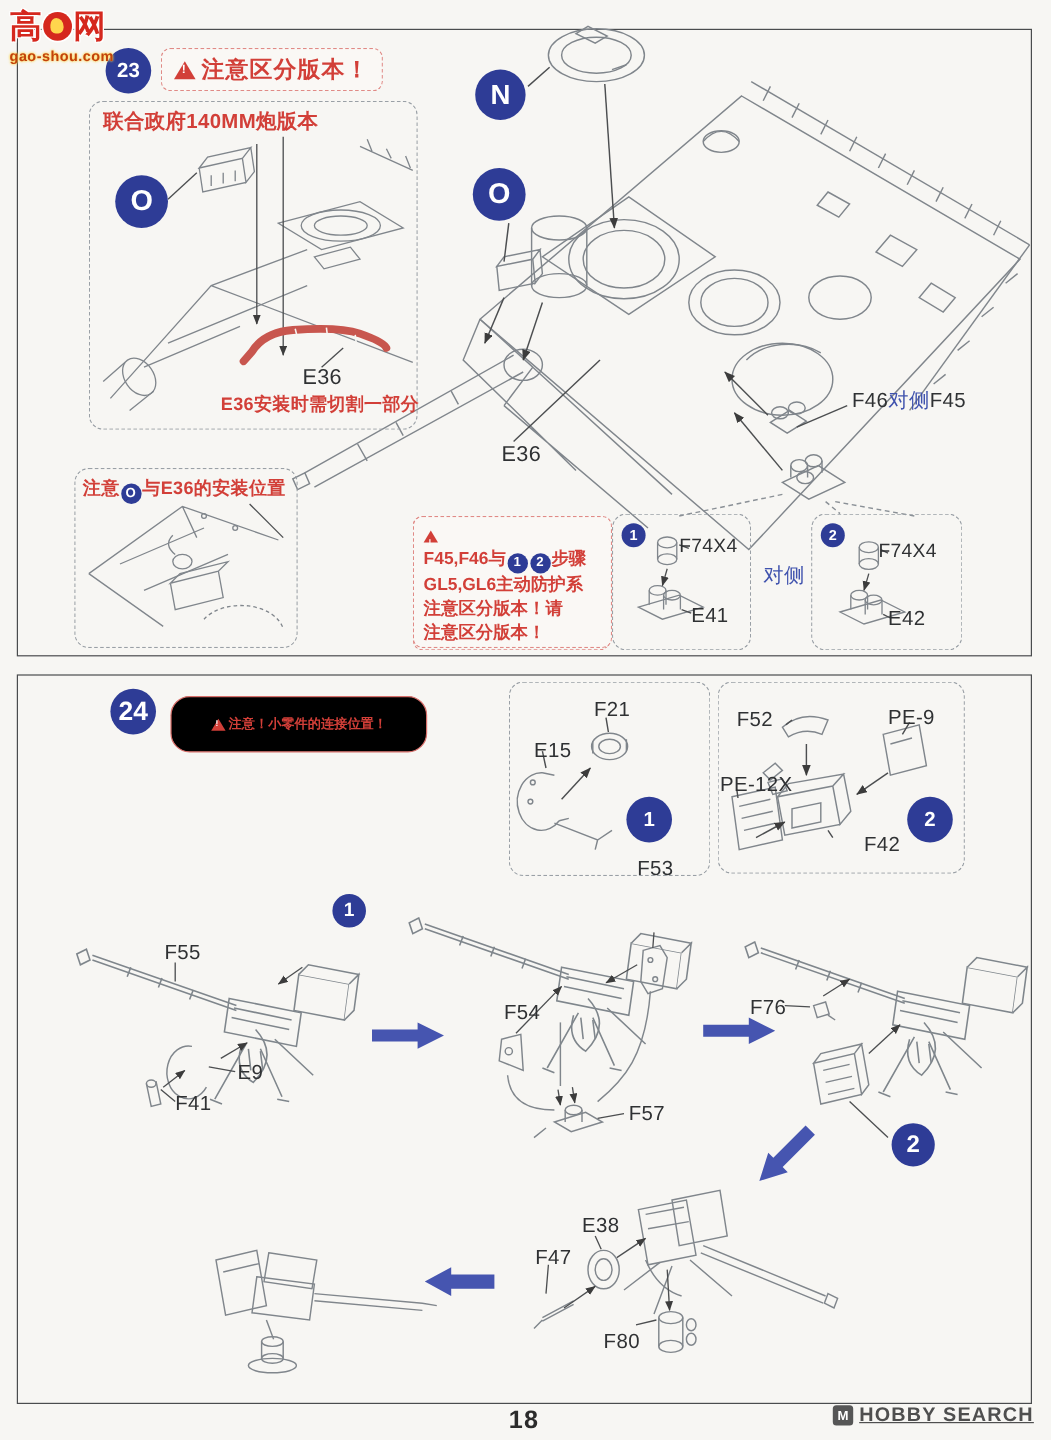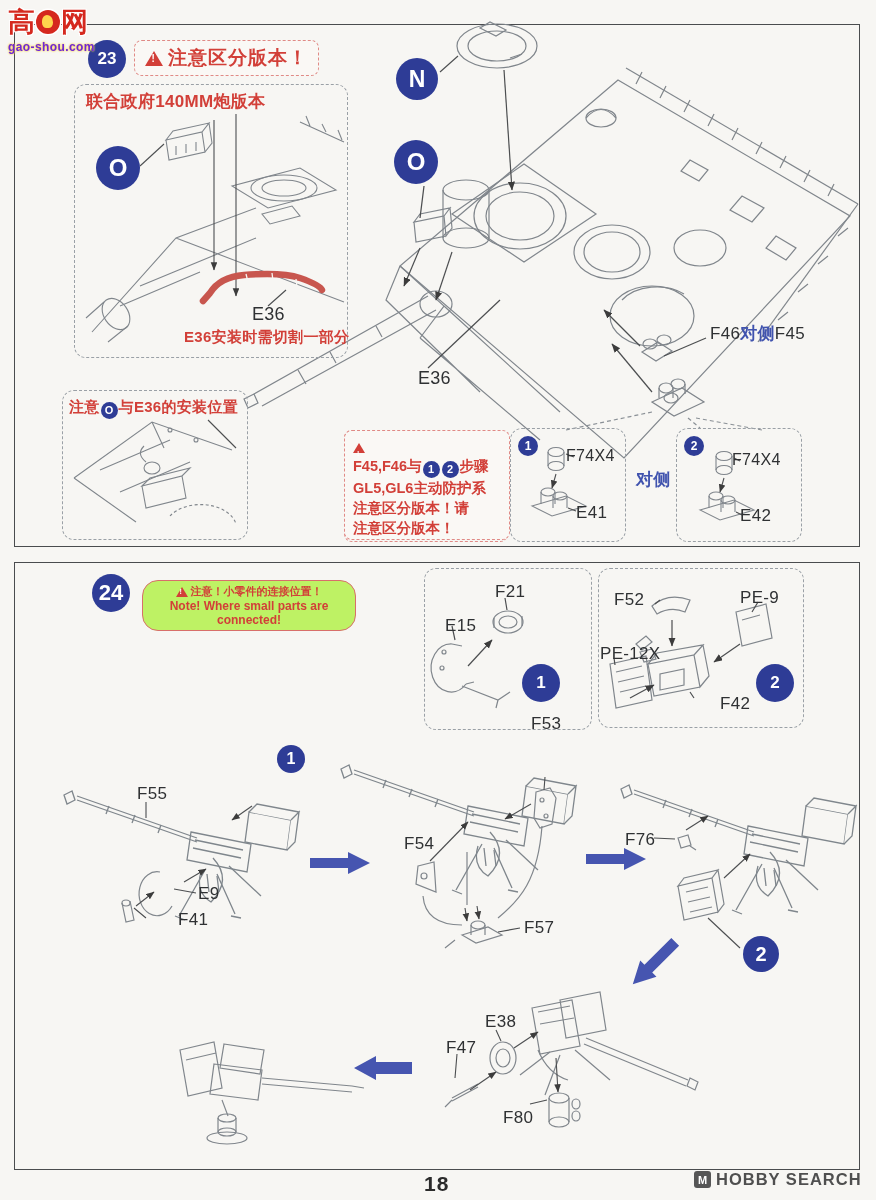--- a/index.html
+++ b/index.html
@@ -4,58 +4,58 @@
 <style>
   html,body{margin:0;padding:0;}
   body{width:876px;height:1200px;position:relative;background:#f7f6f3;
        font-family:"Liberation Sans",sans-serif;overflow:hidden;}
   .sec{position:absolute;border:1.5px solid #4a4c4e;background:transparent;z-index:1;}
   .dash{position:absolute;border:1.6px dashed #9aa0a6;border-radius:12px;z-index:2;}
   .dashred{position:absolute;border:1.6px dashed #e08a86;border-radius:8px;z-index:2;}
   .art{position:absolute;left:0;top:0;z-index:2;pointer-events:none;}
   .lbl{position:absolute;z-index:4;font-size:17px;color:#2f3133;letter-spacing:.3px;white-space:nowrap;}
   .red{color:#d23f38;font-weight:700;}
-  .blue{color:#4053ae;font-weight:700;}
+  .blue{color:#4053ae;font-weight:400;}
   .badge{position:absolute;z-index:4;background:#2e3c96;color:#fff;border-radius:50%;
          display:flex;align-items:center;justify-content:center;font-weight:700;}
   .b38{width:38px;height:38px;font-size:17px;}
   .b44{width:44px;height:44px;font-size:24px;}
   .b42{width:42px;height:42px;font-size:23px;}
   .b38s{width:38px;height:38px;font-size:22px;}
   .b28{width:28px;height:28px;font-size:16px;}
   .b36{width:36px;height:36px;font-size:20px;}
   .b20{width:20px;height:20px;font-size:12px;}
   .cir-inline{display:inline-flex;width:17px;height:17px;background:#2e3c96;color:#fff;border-radius:50%;
       align-items:center;justify-content:center;font-size:11px;font-weight:700;vertical-align:-2px;margin:0 1px;}
   .tri{display:inline-block;width:0;height:0;border-left:9px solid transparent;border-right:9px solid transparent;
        border-bottom:15px solid #d23f38;position:relative;margin-right:5px;vertical-align:-2px;}
   .tri:after{content:"!";position:absolute;left:-2.5px;top:2px;color:#fff;font-size:10px;font-weight:700;}
   .tri.small{border-left-width:6px;border-right-width:6px;border-bottom-width:10px;margin-right:3px;}
   .tri.small:after{font-size:7px;left:-2px;top:1px;}
   .warnhead{position:absolute;z-index:4;display:flex;align-items:center;padding:4px 10px;
             border:1.8px dashed #e08a86;border-radius:8px;background:#faf8f5;}
   .warnhead span{font-size:19px;font-weight:700;color:#d23f38;letter-spacing:1px;}
   .notebox{position:absolute;z-index:4;border:1.4px solid #d86f6a;border-radius:16px;text-align:center;
-           padding:3px 8px;color:#d23f38;background:#bef264;}
+           padding:15px 8px;color:#d23f38;background:#000000;}
   .notebox .l1{font-size:11px;font-weight:700;}
   .notebox .l2{font-size:12px;font-weight:700;}
   .warn23{position:absolute;z-index:4;padding:5px 8px;font-size:14.5px;line-height:20px;
           font-weight:700;color:#d23f38;border:1.6px dashed #e08a86;border-radius:8px;background:#faf8f5;}
   .gs{position:absolute;left:8px;top:4px;z-index:6;}
   .gs .row{display:flex;align-items:center;gap:1px;}
   .gs .zi{font-size:27px;font-weight:900;color:#d5281e;
           text-shadow:1px 1px 0 #fff,-1px -1px 0 #fff,1px -1px 0 #fff,-1px 1px 0 #fff;}
   .gs .gear{width:24px;height:24px;border-radius:50%;background:#d5281e;position:relative;box-shadow:0 0 0 1.5px #fff;}
   .gs .gear:after{content:"";position:absolute;left:6px;top:5px;width:11px;height:13px;background:#ffd54d;border-radius:45% 55% 40% 40%;}
-  .gs .url{font-size:12px;font-weight:800;color:#6d28d9;letter-spacing:.4px;
+  .gs .url{font-size:12px;font-weight:800;color:#c2410c;letter-spacing:.4px;
            text-shadow:0 0 2px #ffd54d,0 0 2px #ffd54d;}
   .hs{position:absolute;z-index:6;display:flex;align-items:center;gap:5px;}
   .hs .ic{width:17px;height:17px;background:#565656;border-radius:3px;color:#fff;display:flex;
           align-items:center;justify-content:center;font-size:11px;font-weight:900;}
-  .hs .tx{font-size:16.5px;font-weight:700;color:#4f4f4f;letter-spacing:1px;}
+  .hs .tx{font-size:16.5px;font-weight:700;color:#4f4f4f;letter-spacing:1px;text-decoration:underline;}
   .pagenum{position:absolute;z-index:5;font-size:21px;font-weight:700;color:#2b2b2b;letter-spacing:1px;}
 </style>
 </head>
 <body>
 
 <div class="sec" style="left:14px;top:24px;width:844px;height:521px;"></div>
 <div class="sec" style="left:14px;top:562px;width:844px;height:606px;"></div>
 
 <svg class="art" width="876" height="1200" viewBox="0 0 876 1200">
   <defs>
@@ -350,40 +350,39 @@
 <span class="lbl" style="left:566px;top:447px;font-size:16px;">F74X4</span>
 <span class="lbl" style="left:576px;top:503px;font-size:17px;">E41</span>
 <span class="lbl blue" style="left:636px;top:468px;">对侧</span>
 <div class="badge b20" style="left:684px;top:436px;">2</div>
 <span class="lbl" style="left:732px;top:451px;font-size:16px;">F74X4</span>
 <span class="lbl" style="left:740px;top:506px;font-size:17px;">E42</span>
 
 <div class="badge b38s" style="left:92px;top:574px;">24</div>
 <div class="notebox" style="left:142px;top:580px;width:196px;">
   <div class="l1"><span class="tri small"></span><span>注意！小零件的连接位置！</span></div>
-  <div class="l2">Note! Where small parts are connected!</div>
 </div>
 
 <span class="lbl" style="left:495px;top:582px;">F21</span>
 <span class="lbl" style="left:445px;top:616px;">E15</span>
 <div class="badge b38" style="left:522px;top:664px;">1</div>
 
 <span class="lbl" style="left:614px;top:590px;">F52</span>
 <span class="lbl" style="left:740px;top:588px;">PE-9</span>
 <span class="lbl" style="left:600px;top:644px;text-align:right;">PE-12X</span>
 <span class="lbl" style="left:720px;top:694px;">F42</span>
 <div class="badge b38" style="left:756px;top:664px;">2</div>
 
 <div class="badge b28" style="left:277px;top:745px;">1</div>
 <span class="lbl" style="left:137px;top:784px;">F55</span>
 <span class="lbl" style="left:198px;top:884px;">E9</span>
-<span class="lbl" style="left:146px;top:910px;margin-left:32px;">F41</span>
+<span class="lbl" style="left:146px;top:910px;">F41</span>
 
 <span class="lbl" style="left:531px;top:714px;">F53</span>
-<span class="lbl" style="left:404px;top:834px;">F54</span>
+<span class="lbl" style="left:420px;top:834px;">F54</span>
 <span class="lbl" style="left:524px;top:918px;">F57</span>
 
 <span class="lbl" style="left:625px;top:830px;">F76</span>
 <div class="badge b36" style="left:743px;top:936px;">2</div>
 
 <span class="lbl" style="left:485px;top:1012px;">E38</span>
 <span class="lbl" style="left:446px;top:1038px;">F47</span>
 <span class="lbl" style="left:503px;top:1108px;">F80</span>
 
 <span class="pagenum" style="left:424px;top:1172px;">18</span>

